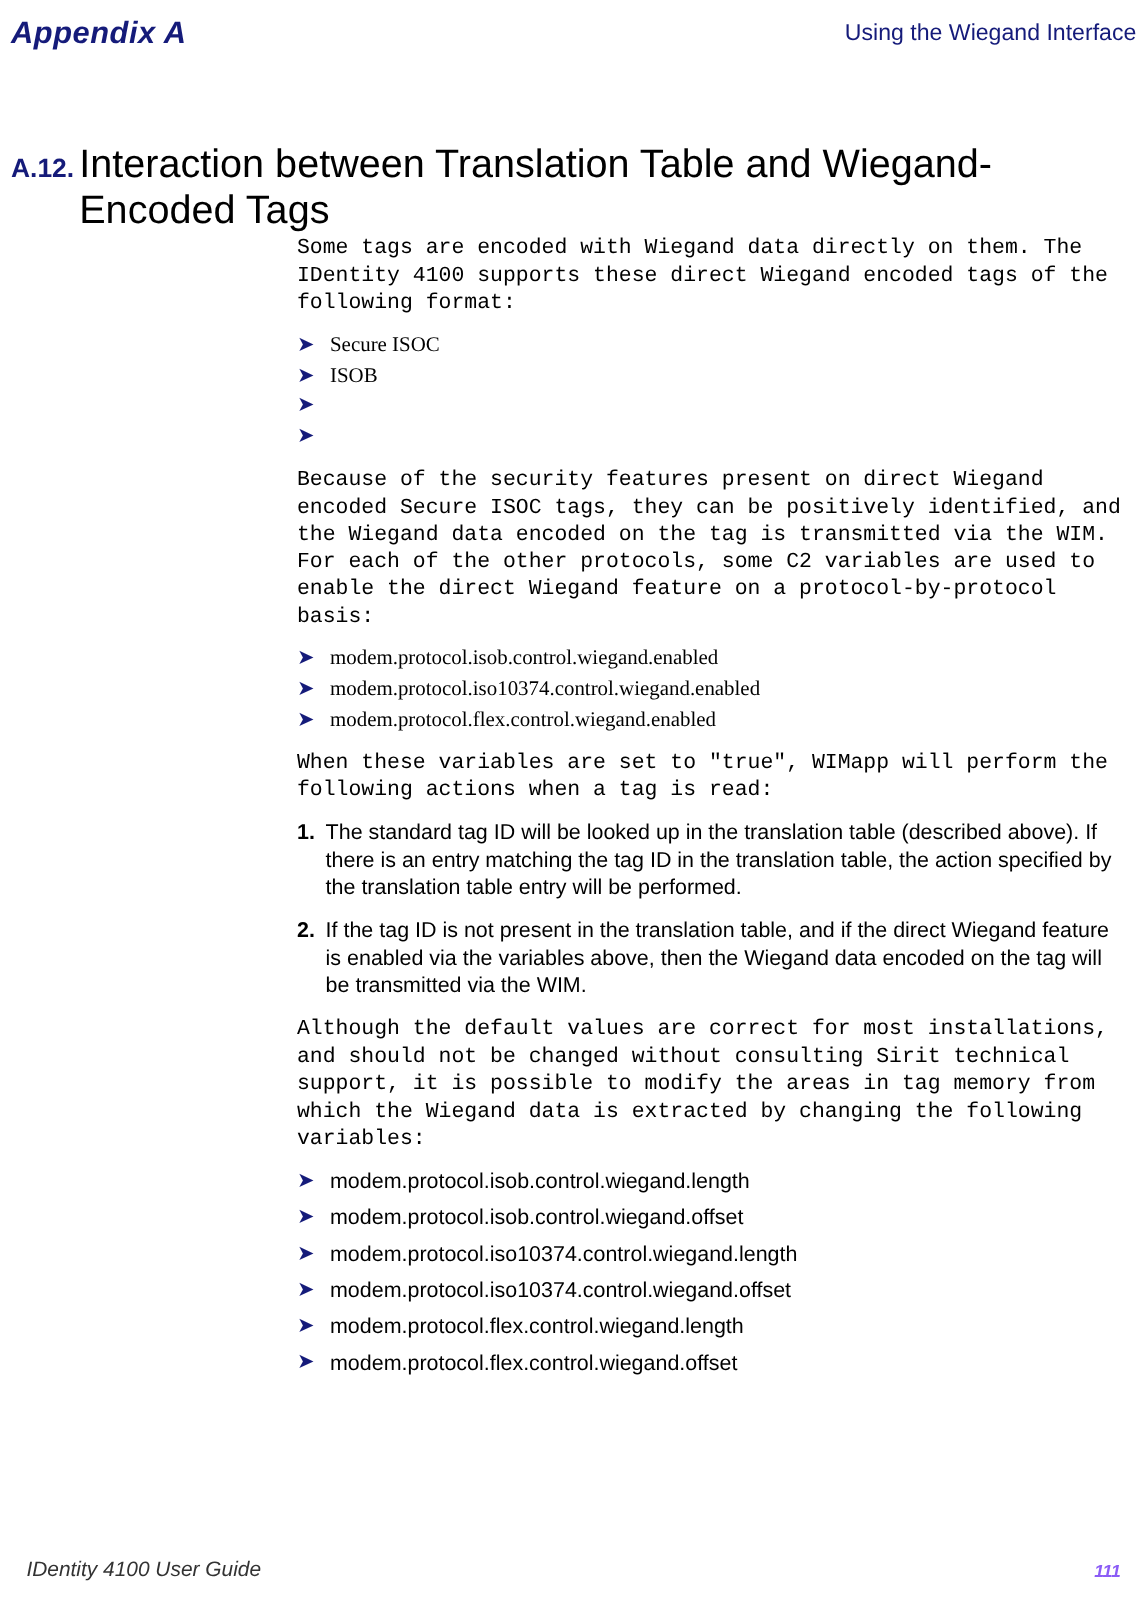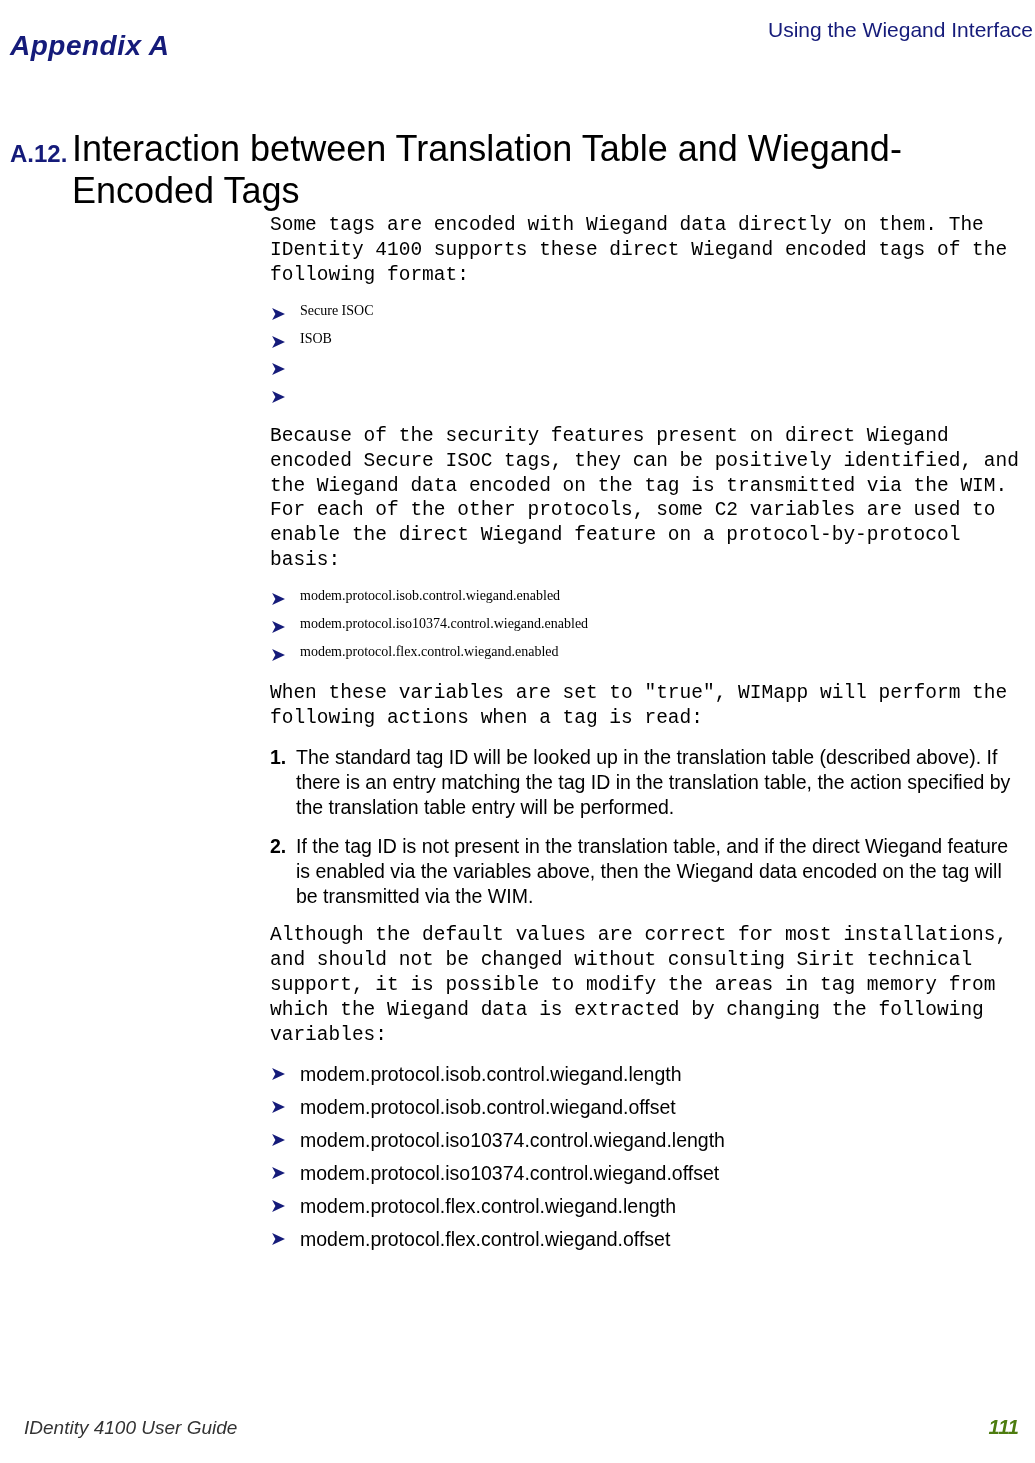--- a/index.html
+++ b/index.html
@@ -12,21 +12,21 @@
     color: #000;
   }
   .page {
     position: relative;
     width: 100%;
     height: 100%;
     padding: 18px 10px 30px 10px;
   }
   .header-left {
     position: absolute;
-    top: 30px;
+    top: 14px;
     left: 10px;
     font-family: "Arial Narrow", Arial, sans-serif;
     font-style: italic;
     font-weight: bold;
     font-size: 28px;
     letter-spacing: 0.5px;
     color: #151b7a;
   }
   .header-right {
     position: absolute;
@@ -73,21 +73,21 @@
     margin-bottom: 3px;
   }
   .list-item.wide { margin-bottom: 8px; }
   .bullet {
     flex: 0 0 auto;
     width: 30px;
     color: #151b7a;
     font-size: 19px;
     line-height: 1.3;
   }
-  .serif { font-family: "Times New Roman", Times, serif; font-size: 14px; line-height: 1.22; }
+  .serif { font-family: "Times New Roman", Times, serif; font-size: 19px; line-height: 1.22; }
   .ol { margin-bottom: 14px; }
   .ol-item {
     display: flex;
     align-items: flex-start;
     margin-bottom: 14px;
   }
   .ol-num {
     flex: 0 0 auto;
     width: 26px;
     font-family: "Arial Narrow", Arial, sans-serif;
@@ -103,22 +103,22 @@
     font-size: 19px;
     color: #333;
   }
   .footer-right {
     position: absolute;
     bottom: 24px;
     right: 16px;
     font-family: "Arial Narrow", Arial, sans-serif;
     font-style: italic;
     font-weight: bold;
-    font-size: 20px;
-    color: #4d7c0f;
+    font-size: 16px;
+    color: #8b5cf6;
     text-align: right;
   }
 </style>
 </head>
 <body>
 
 <div class="page">
 
   <div class="header-left">Appendix A</div>
   <div class="header-right">Using the Wiegand Interface</div>

